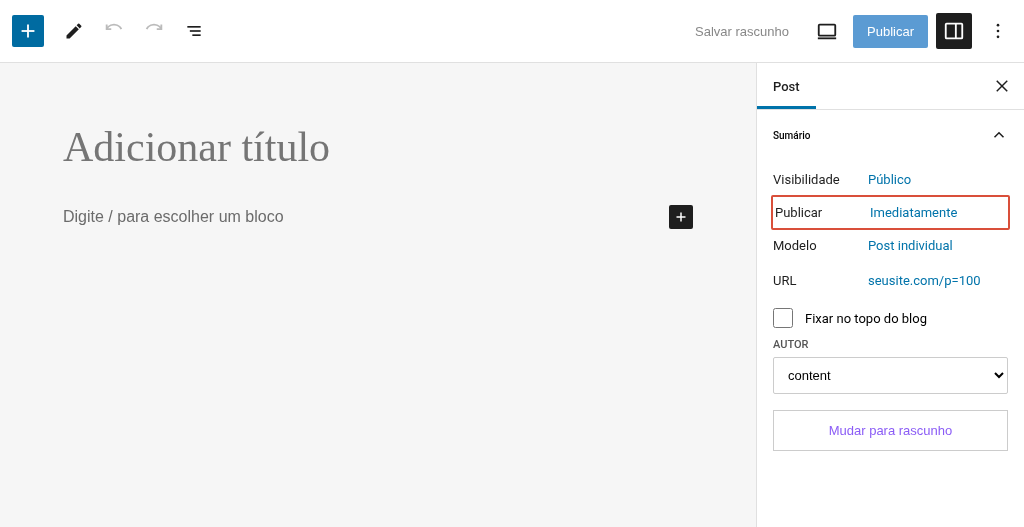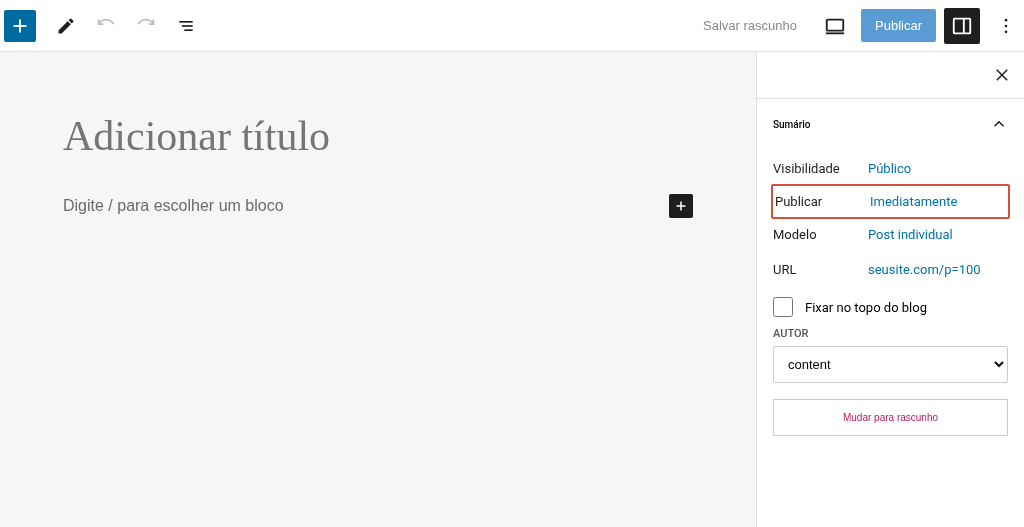--- a/index.html
+++ b/index.html
@@ -7,25 +7,25 @@
       font-family: -apple-system, BlinkMacSystemFont, "Segoe UI", Roboto, sans-serif;
       background: #fff;
       width: 1024px;
       height: 527px;
       overflow: hidden;
       display: flex;
       flex-direction: column;
     }
     
     .top-toolbar {
-      height: 52px;
+      height: 63px;
       display: flex;
       align-items: center;
       justify-content: space-between;
-      padding: 0 0;
+      padding: 0 8px;
       border-bottom: 1px solid #e0e0e0;
       background: #fff;
     }
     .toolbar-left { display: flex; align-items: center; gap: 4px; }
     .toolbar-right { display: flex; align-items: center; gap: 8px; }
     .icon-btn {
       width: 36px; height: 36px;
       display: flex; align-items: center; justify-content: center;
       border: none; background: transparent;
       cursor: pointer;
@@ -169,22 +169,22 @@
       border: 1px solid #ccc;
       border-radius: 2px;
       background: #fff;
       margin-bottom: 16px;
     }
     .draft-btn {
       width: 100%;
       padding: 12px;
       border: 1px solid #ccc;
       background: #fff;
-      color: #be185d;
-      font-size: 10px;
+      color: #8b5cf6;
+      font-size: 13px;
       cursor: pointer;
     }
   </style>
 </head>
 <body>
 
 <div class="top-toolbar">
   <div class="toolbar-left">
     <button class="icon-btn primary-add">
       <svg width="22" height="22" viewBox="0 0 24 24" fill="none" stroke="currentColor" stroke-width="2">
@@ -253,20 +253,21 @@
               <line x1="12" y1="6" x2="12" y2="18"></line>
               <line x1="6" y1="12" x2="18" y2="12"></line>
             </svg>
         </div>
       </div>
     </div>
   </div>
 
   <div class="sidebar">
     <div class="sidebar-tabs">
+      <div class="tab active">Post</div>
       <div class="close-sidebar">
         <svg width="18" height="18" viewBox="0 0 24 24" fill="none" stroke="#1e1e1e" stroke-width="2">
             <line x1="5" y1="5" x2="19" y2="19"></line>
             <line x1="19" y1="5" x2="5" y2="19"></line>
           </svg>
       </div>
     </div>
     <div class="sidebar-body">
       <div class="panel-header">
         <span>Sumário</span>

